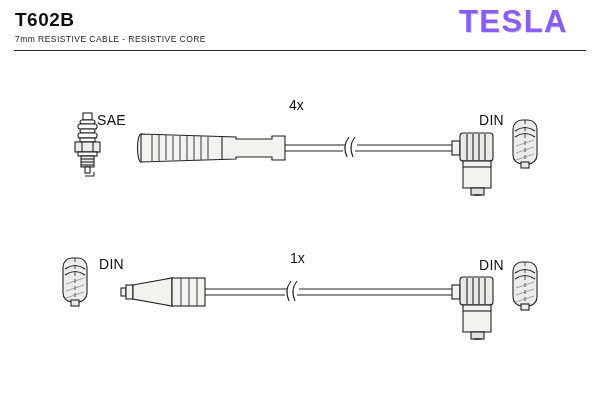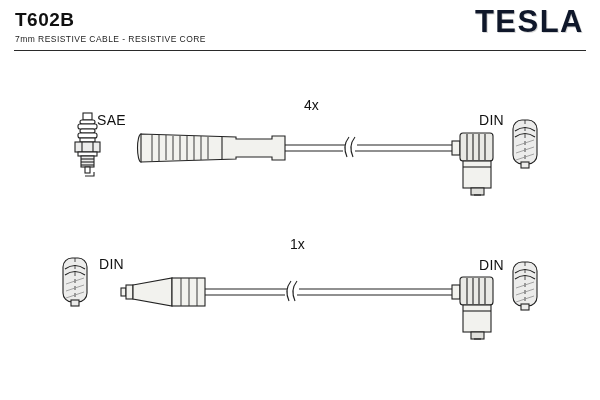--- a/index.html
+++ b/index.html
@@ -1,21 +1,21 @@
 <!DOCTYPE html>
 <html><head>
 <meta charset="utf-8">
 <style>
   *{margin:0;padding:0;box-sizing:border-box}
   html,body{background:#9a9a9a;font-family:"Liberation Sans",sans-serif}
   .page{position:relative;width:600px;height:400px;background:#ffffff;overflow:hidden;margin:0 auto}
   .pn{position:absolute;left:15px;top:9px;font-size:19px;font-weight:700;letter-spacing:.5px;color:#101010}
   .sub{position:absolute;left:15px;top:34px;font-size:8.5px;letter-spacing:.45px;color:#1c1c1c}
-  .brand{position:absolute;right:16px;top:4px;font-size:31px;font-weight:800;letter-spacing:1.5px;
-         color:#0f172a;text-shadow:1px 1px 0 #d8d8d8}
+  .brand{position:absolute;right:32px;top:4px;font-size:31px;font-weight:800;letter-spacing:1.5px;
+         color:#8b5cf6;text-shadow:1px 1px 0 #d8d8d8}
   .rule{position:absolute;left:14px;right:14px;top:50px;border-top:1.6px solid #2a2a2a}
   .row{position:absolute;left:0;width:600px;height:150px}
   .row svg{position:absolute;left:0;top:0}
   .lbl{position:absolute;font-size:14px;color:#111;letter-spacing:.3px}
   .qty{position:absolute;font-size:14px;color:#111}
   .defs{position:absolute;width:0;height:0;overflow:hidden}
 </style>
 </head>
 <body>
 
@@ -83,21 +83,21 @@
       <g stroke="#222" stroke-width="1.1" fill="none">
         <path d="M285,75 H345 M285,81 H343"></path>
         <path d="M349,67 q-7,9 -2,20 M355,67 q-7,9 -2,20"></path>
         <path d="M357,75 H452 M355,81 H452"></path>
       </g>
 
       <use href="#elbow" x="452" y="63"></use>
       <use href="#dinterm" x="512" y="48"></use>
     </svg>
     <span class="lbl" style="left:97px;top:42px">SAE</span>
-    <span class="qty" style="left:304px;top:27px">4x</span>
+    <span class="qty" style="left:289px;top:27px">4x</span>
     <span class="lbl" style="left:479px;top:42px">DIN</span>
   </div>
 
   <div class="row" style="top:230px">
     <svg width="600" height="150" viewBox="0 0 600 150">
 
       <use href="#dinterm" x="62" y="26"></use>
 
       <g stroke="#222" stroke-width="1.1" fill="#f2f2ee">
         <rect x="121" y="58" width="5" height="8"></rect>
@@ -110,17 +110,17 @@
       <g stroke="#222" stroke-width="1.1" fill="none">
         <path d="M205,59 H287 M205,65 H285"></path>
         <path d="M291,51 q-7,9 -2,20 M297,51 q-7,9 -2,20"></path>
         <path d="M299,59 H452 M297,65 H452"></path>
       </g>
 
       <use href="#elbow" x="452" y="47"></use>
       <use href="#dinterm" x="512" y="30"></use>
     </svg>
     <span class="lbl" style="left:99px;top:26px">DIN</span>
-    <span class="qty" style="left:290px;top:6px">1x</span>
+    <span class="qty" style="left:290px;top:20px">1x</span>
     <span class="lbl" style="left:479px;top:27px">DIN</span>
   </div>
 
 </div>
 
 </body></html>

